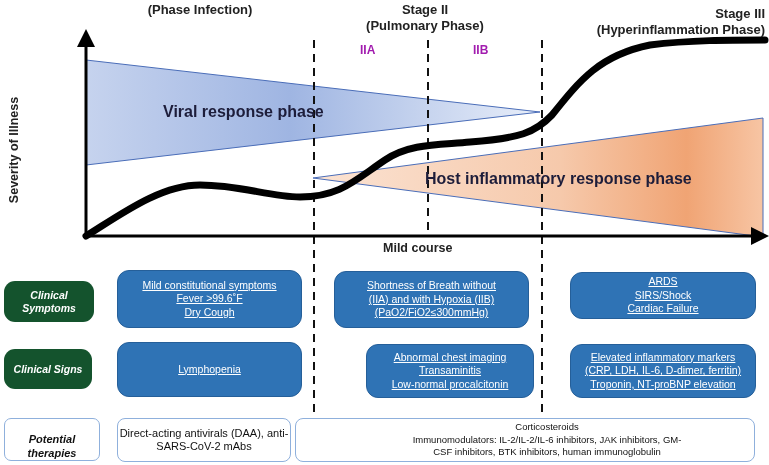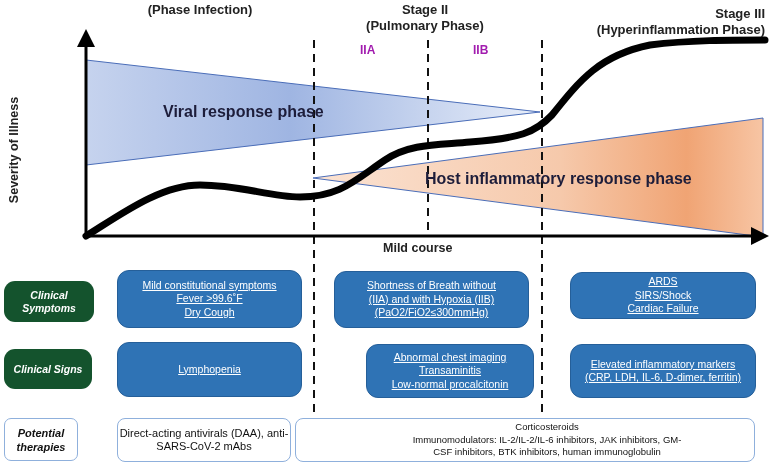--- a/index.html
+++ b/index.html
@@ -98,23 +98,24 @@
   <div>Lymphopenia</div>
 </div>
 <div class="card" style="left:334px; top:344px; width:168px; height:54px;margin-left:32px;">
   <div>Abnormal chest imaging</div>
   <div>Transaminitis</div>
   <div>Low-normal procalcitonin</div>
 </div>
 <div class="card" style="left:570px; top:344px; width:186px; height:54px;">
   <div>Elevated inflammatory markers</div>
   <div>(CRP, LDH, IL-6, D-dimer, ferritin)</div>
+  <div>Troponin, NT-proBNP elevation</div>
 </div>
 
-<div class="therapy-label" style="left:4px; top:418px; width:74px; height:43px;">
+<div class="therapy-label" style="left:4px; top:418px; width:96px; height:43px;align-items:flex-end;">
   <div><span>Potential</span><br><span>therapies</span></div>
 </div>
 <div class="therapy-box" style="left:117px; top:418px; width:174px; height:44px;">
   <span>Direct-acting antivirals (DAA), anti-SARS-CoV-2 mAbs</span>
 </div>
 <div class="therapy-box small" style="left:296px; top:418px; width:460px; height:44px; left:295px;">
   <div>Corticosteroids</div>
   <div>Immunomodulators: IL-2/IL-2/IL-6 inhibitors, JAK inhibitors, GM-</div>
   <div>CSF inhibitors, BTK inhibitors, human immunoglobulin</div>
 </div>

